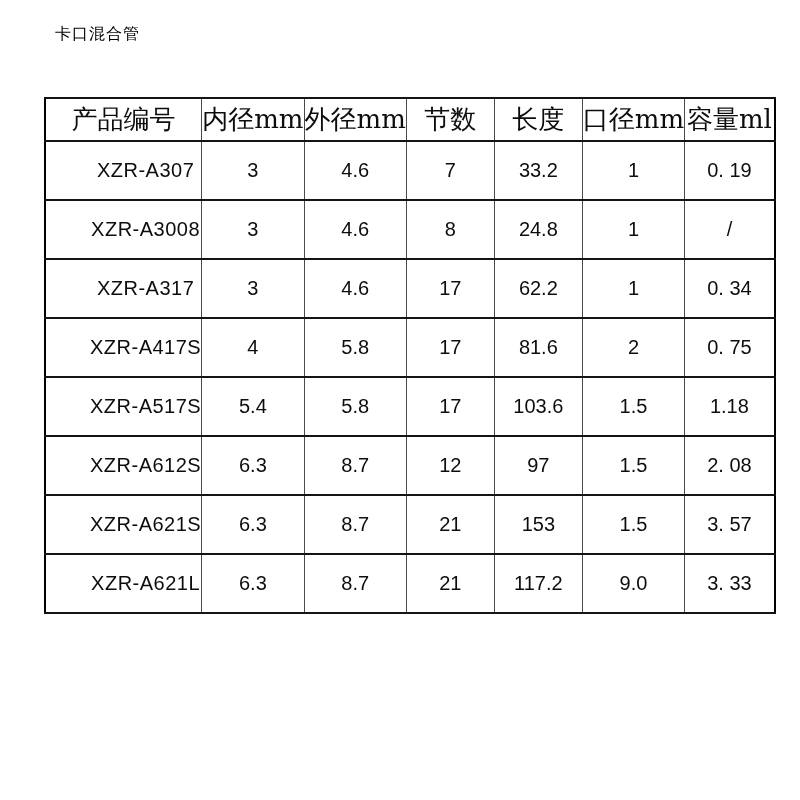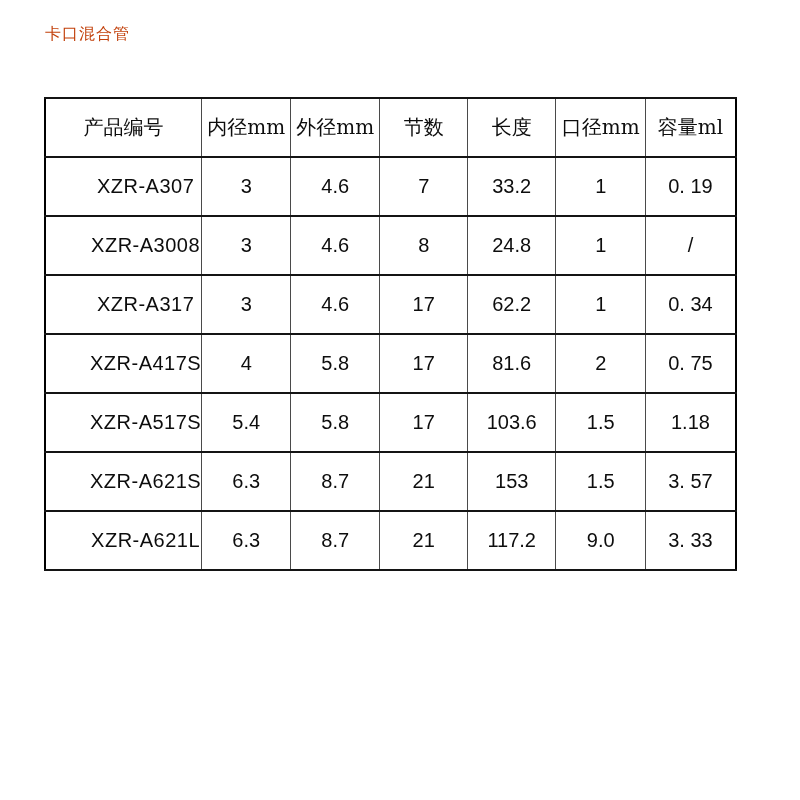--- a/index.html
+++ b/index.html
@@ -14,26 +14,26 @@
   }
   .page {
     position: relative;
     width: 800px;
     height: 800px;
     background: #ffffff;
     overflow: hidden;
   }
   .doc-title {
     position: absolute;
-    left: 45px;
+    left: 55px;
     top: 24px;
     font-family: "DejaVu Serif", serif;
     font-size: 16px;
     font-weight: normal;
-    color: #c2410c;
+    color: #000000;
     letter-spacing: 1px;
   }
   table.spec-table {
     position: absolute;
     left: 44px;
     top: 97px;
     border-collapse: collapse;
     table-layout: fixed;
     border: 2px solid #000000;
   }
@@ -43,23 +43,23 @@
     border-right: 1.5px solid #4a4a4a;
     border-top: 2px solid #141414;
     border-bottom: 2px solid #141414;
     text-align: center;
     vertical-align: middle;
     padding: 0;
     overflow: hidden;
     white-space: nowrap;
   }
   .spec-table th {
-    height: 59px;
+    height: 43px;
     font-weight: normal;
-    font-size: 20px;
+    font-size: 26px;
     font-family: "DejaVu Serif", "Liberation Serif", serif;
     color: #0d0d0d;
   }
   .spec-table td {
     height: 59px;
     font-size: 20px;
     font-family: "Liberation Sans", "DejaVu Sans", sans-serif;
     color: #0d0d0d;
   }
   .spec-table td.code-cell {
@@ -136,20 +136,29 @@
       <tr>
         <td class="code-cell">XZR-A517S</td>
         <td>5.4</td>
         <td>5.8</td>
         <td>17</td>
         <td>103.6</td>
         <td>1.5</td>
         <td>1.18</td>
       </tr>
       <tr>
+        <td class="code-cell">XZR-A612S</td>
+        <td>6.3</td>
+        <td>8.7</td>
+        <td>12</td>
+        <td>97</td>
+        <td>1.5</td>
+        <td>2. 08</td>
+      </tr>
+      <tr>
         <td class="code-cell">XZR-A621S</td>
         <td>6.3</td>
         <td>8.7</td>
         <td>21</td>
         <td>153</td>
         <td>1.5</td>
         <td>3. 57</td>
       </tr>
       <tr>
         <td class="code-cell">XZR-A621L</td>

